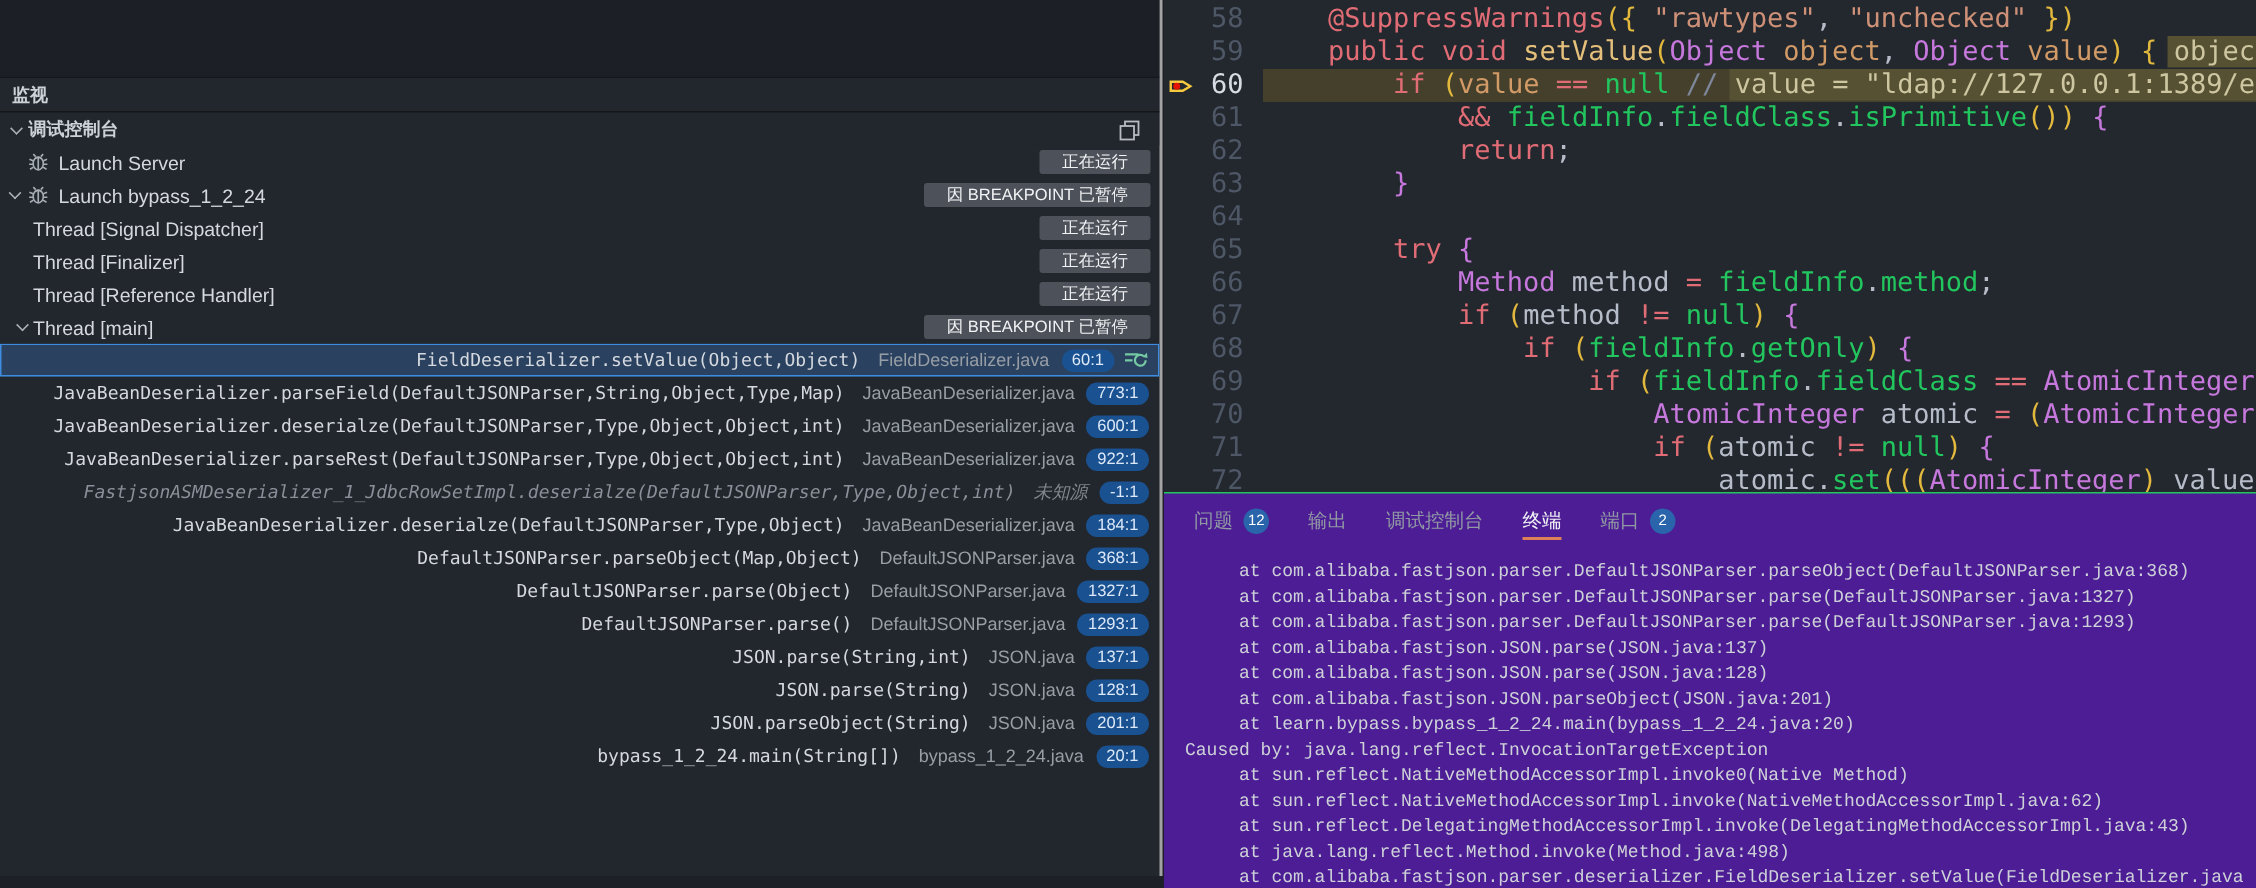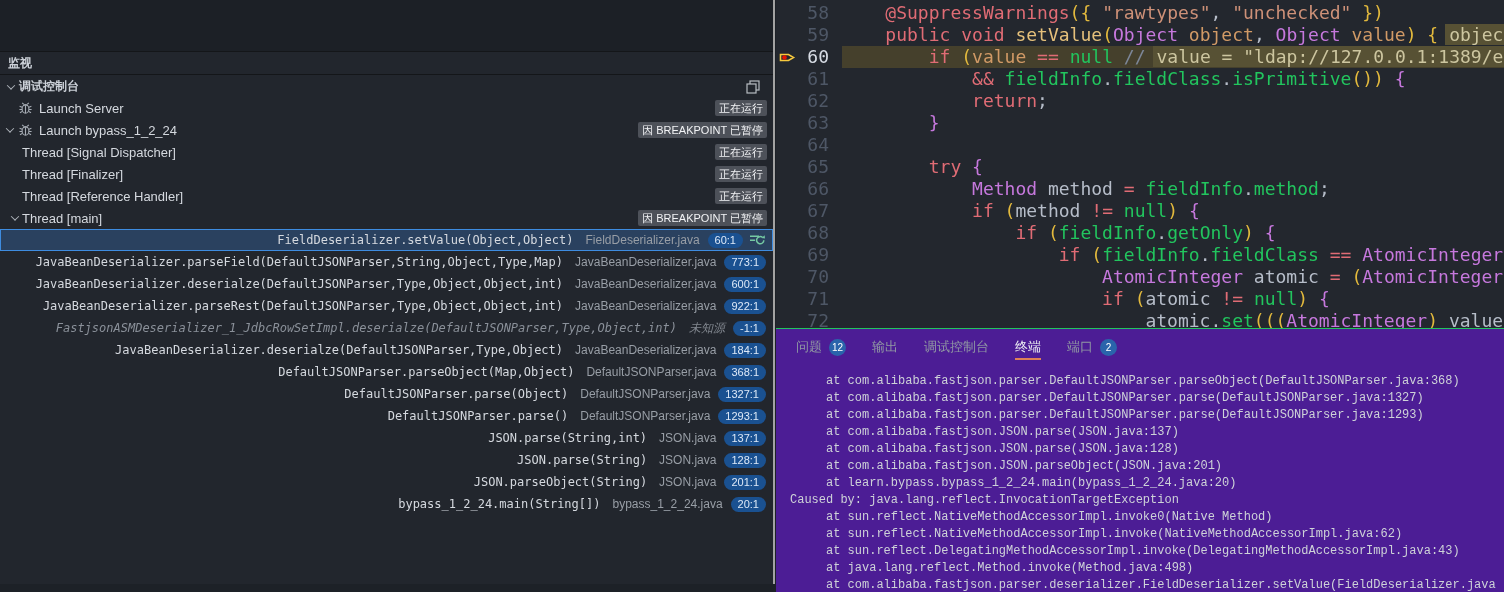--- a/index.html
+++ b/index.html
@@ -19,21 +19,21 @@
   .hdr-chev { margin-right:5px; }
   .chev { display:inline-block; width:6px; height:6px;
           border-right:1.4px solid #aeb3ba; border-bottom:1.4px solid #aeb3ba;
           transform:rotate(45deg) translate(-1px,-1px); }
   .hdr-icon { position:absolute; right:12px; top:4px; width:16px; height:16px; }
 
   .row { height:22px; display:flex; align-items:center; position:relative;
          font-size:13px; color:#d5d9df; white-space:nowrap; }
   .row .grow { flex:1; min-width:0; }
   .badge { margin-right:6px; background:#4d5159; color:#f2f3f5; font-size:11px;
-           line-height:16px; padding:0 4px; border-radius:2px; flex:0 0 auto; }
+           line-height:16px; padding:0 15px; border-radius:2px; flex:0 0 auto; }
   .chev-slot { width:14px; flex:0 0 auto; display:flex; justify-content:center; }
   .session { padding-left:3px; }
   .session .bug { width:17px; height:16px; margin-right:5px; flex:0 0 auto; }
   .thread { padding-left:8px; }
   .frame { padding-left:33px; font-family:"DejaVu Sans Mono", monospace; font-size:12px; }
   .frame .fname { overflow:hidden; text-overflow:clip; }
   .frame .ffile { font-family:"Liberation Sans", sans-serif; font-size:12px;
                   color:#989ea6; margin-left:12px; }
   .pill { background:#1a5191; color:#dde9f8; border-radius:9px;
           font-family:"Liberation Sans", sans-serif; font-size:11px; line-height:15px;

